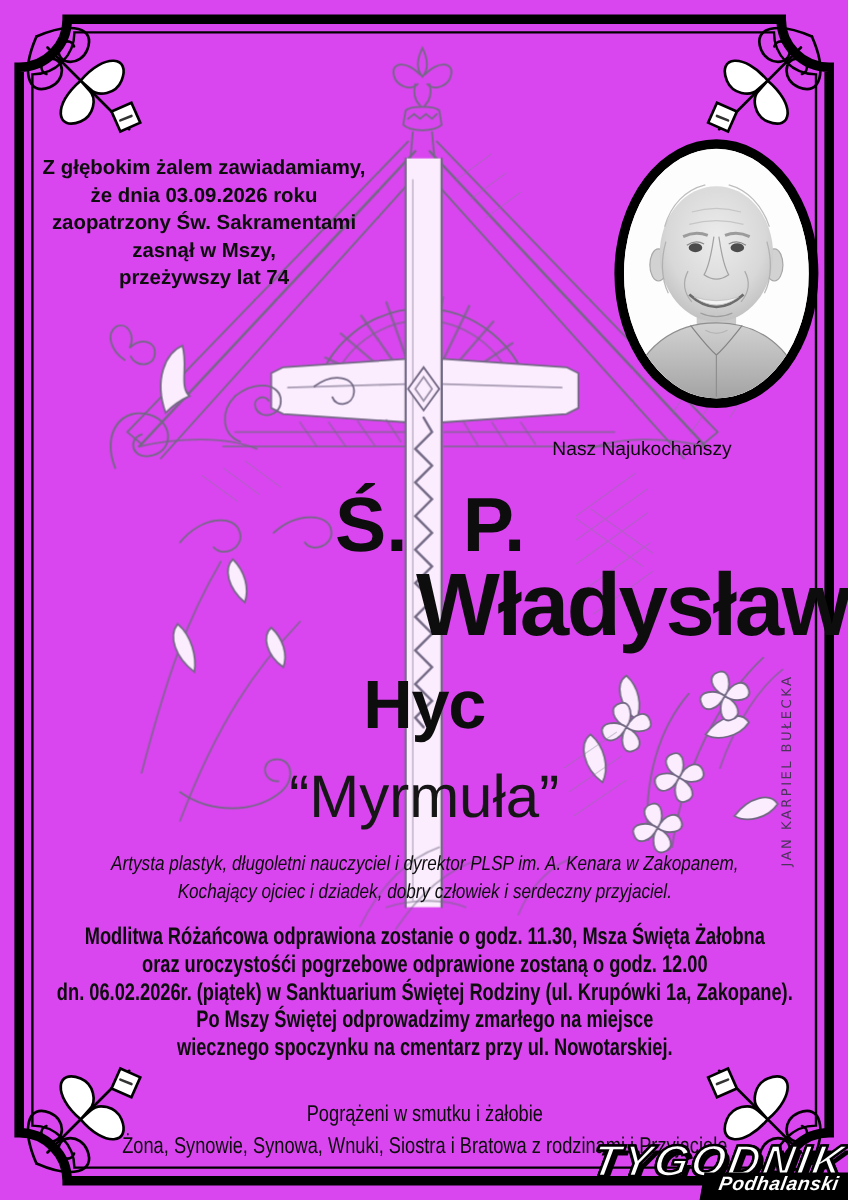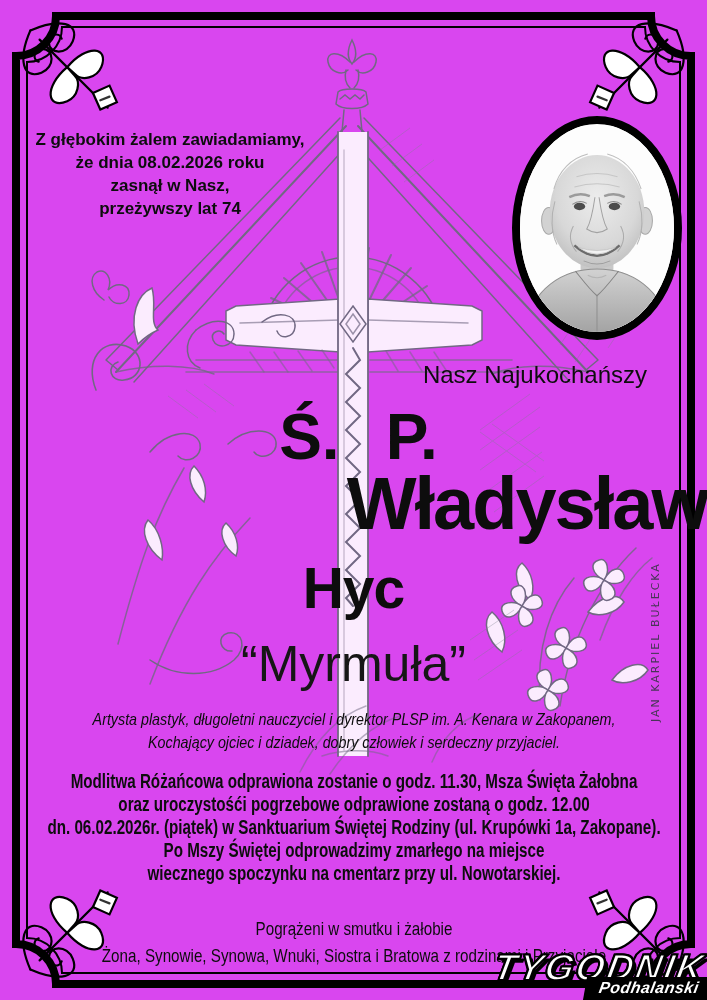--- a/index.html
+++ b/index.html
@@ -6,21 +6,21 @@
   .stage{position:relative;width:707px;height:1000px;background:#d946ef;overflow:hidden;
          font-family:"Liberation Sans",sans-serif;color:#111;}
   svg.full{position:absolute;left:0;top:0;width:707px;height:1000px;}
   .sketch{z-index:1;}
   .frame{z-index:2;}
   
   .txt{position:absolute;z-index:4;color:#0d0d0d;}
   .notice{left:24px;top:128px;width:292px;text-align:center;font-weight:bold;
           font-size:17px;line-height:23px;}
   .relations{left:374px;top:361px;width:322px;text-align:center;font-weight:400;
-          font-size:24px;line-height:28px;}
+          font-size:16px;line-height:28px;}
   .honorific{left:0;top:402px;width:707px;display:flex;justify-content:center;gap:46px;
           font-size:64px;font-weight:bold;line-height:70px;padding-left:10px;box-sizing:border-box;}
   .firstname{left:0;top:462px;width:707px;text-align:right;font-size:74px;font-weight:bold;
           letter-spacing:-2px;line-height:84px;}
   .lastname{left:0;top:546px;width:707px;text-align:center;font-size:57px;font-weight:bold;
           letter-spacing:-1px;line-height:84px;}
   .nickname{left:0;top:634px;width:707px;text-align:center;font-size:50px;font-weight:400;
           line-height:60px;color:#161616;}
   .narrow{left:50%;width:900px;text-align:center;}
   .bio{top:708px;font-style:italic;font-size:17px;line-height:23px;
@@ -191,22 +191,23 @@
       <path d="M52 98 Q 45 111 55 123 M98 98 Q 105 111 95 123" stroke="#ababab" fill="none"></path>
       <path d="M53 117 Q 75 137 97 117" stroke="#6c6c6c" stroke-width="2.2" fill="none"></path>
       <path d="M57 119 Q 75 132 93 119 Q 75 125 57 119 Z" fill="#f3f3f3" stroke="#bcbcbc" stroke-width=".6"></path>
       <path d="M62 132 Q 75 138 88 132" stroke="#9d9d9d" fill="none"></path>
       <path d="M66 146 Q 75 151 84 146" stroke="#b5b5b5" fill="none"></path>
     </svg>
   </div>
 
   <div class="txt notice">
     <div>Z głębokim żalem zawiadamiamy,</div>
-    <div>że dnia 08.02.2026 roku</div>
-    <div>zasnął w Nasz,</div>
+    <div>że dnia 03.09.2026 roku</div>
+    <div>zaopatrzony Św. Sakramentami</div>
+    <div>zasnął w Mszy,</div>
     <div>przeżywszy lat 74</div>
   </div>
 
   <div class="txt relations">
     <div>Nasz Najukochańszy</div>
   </div>
 
   <div class="txt honorific">
     <span>Ś.</span>
     <span>P.</span>

